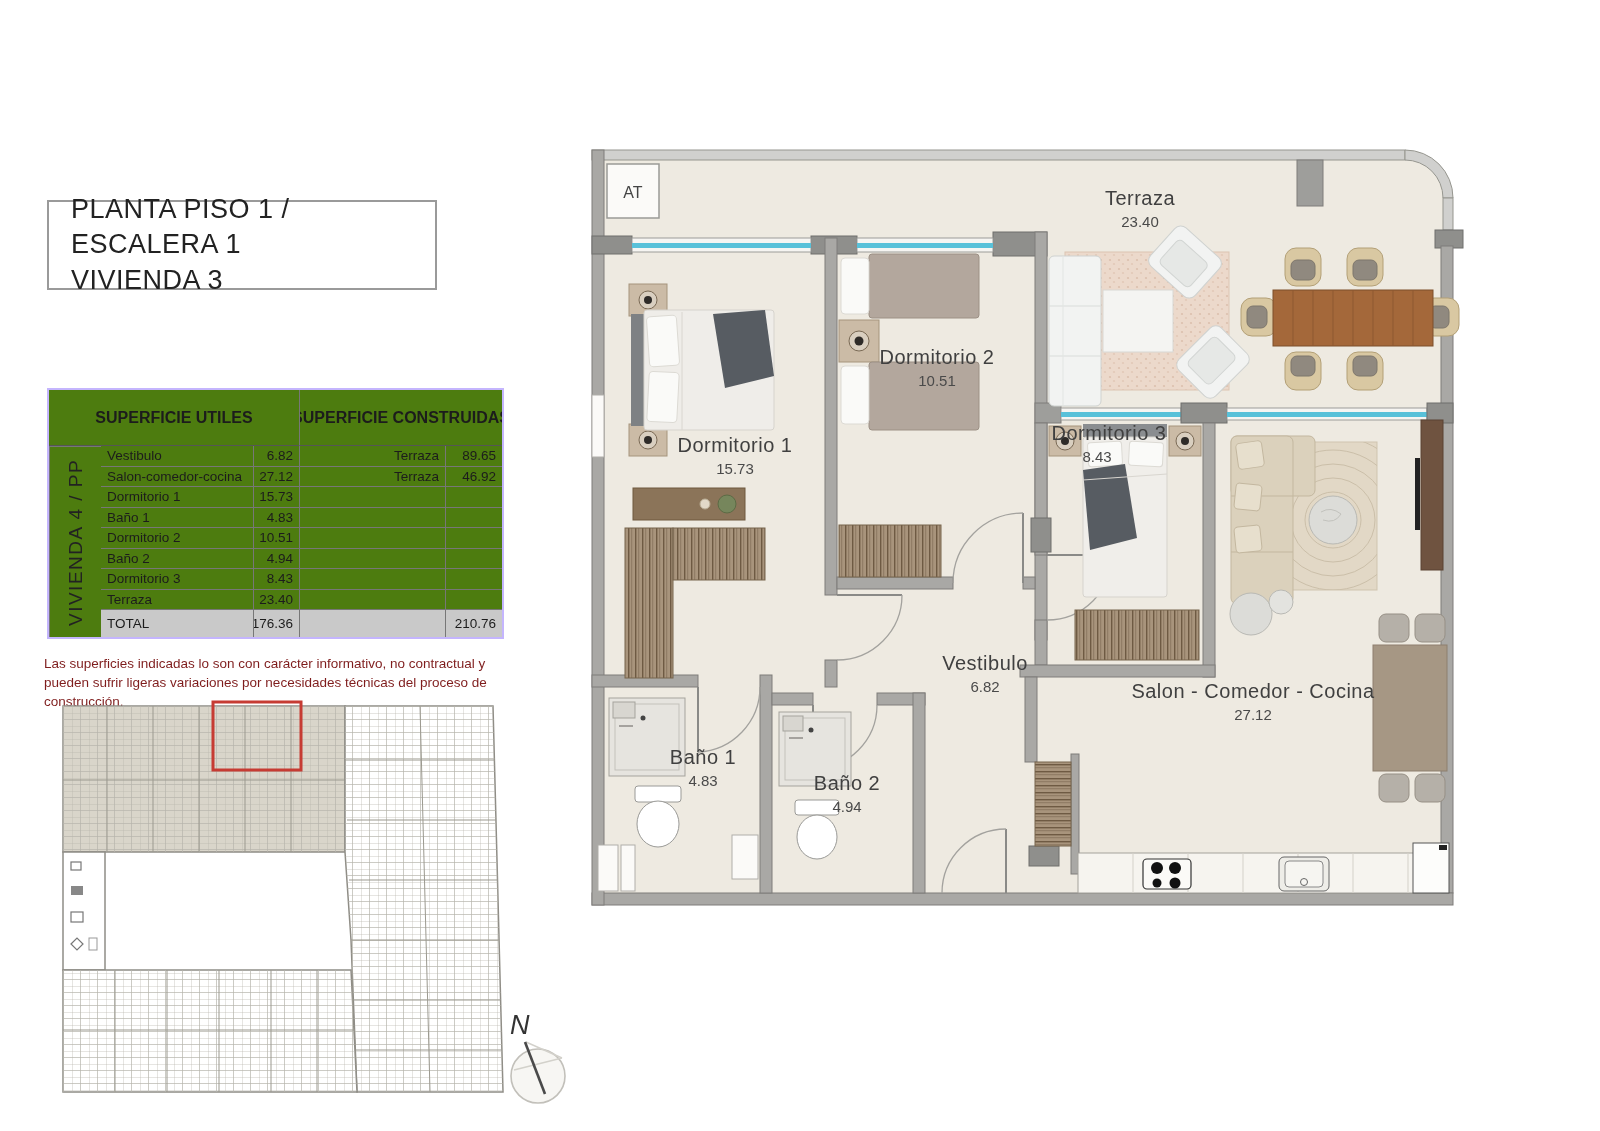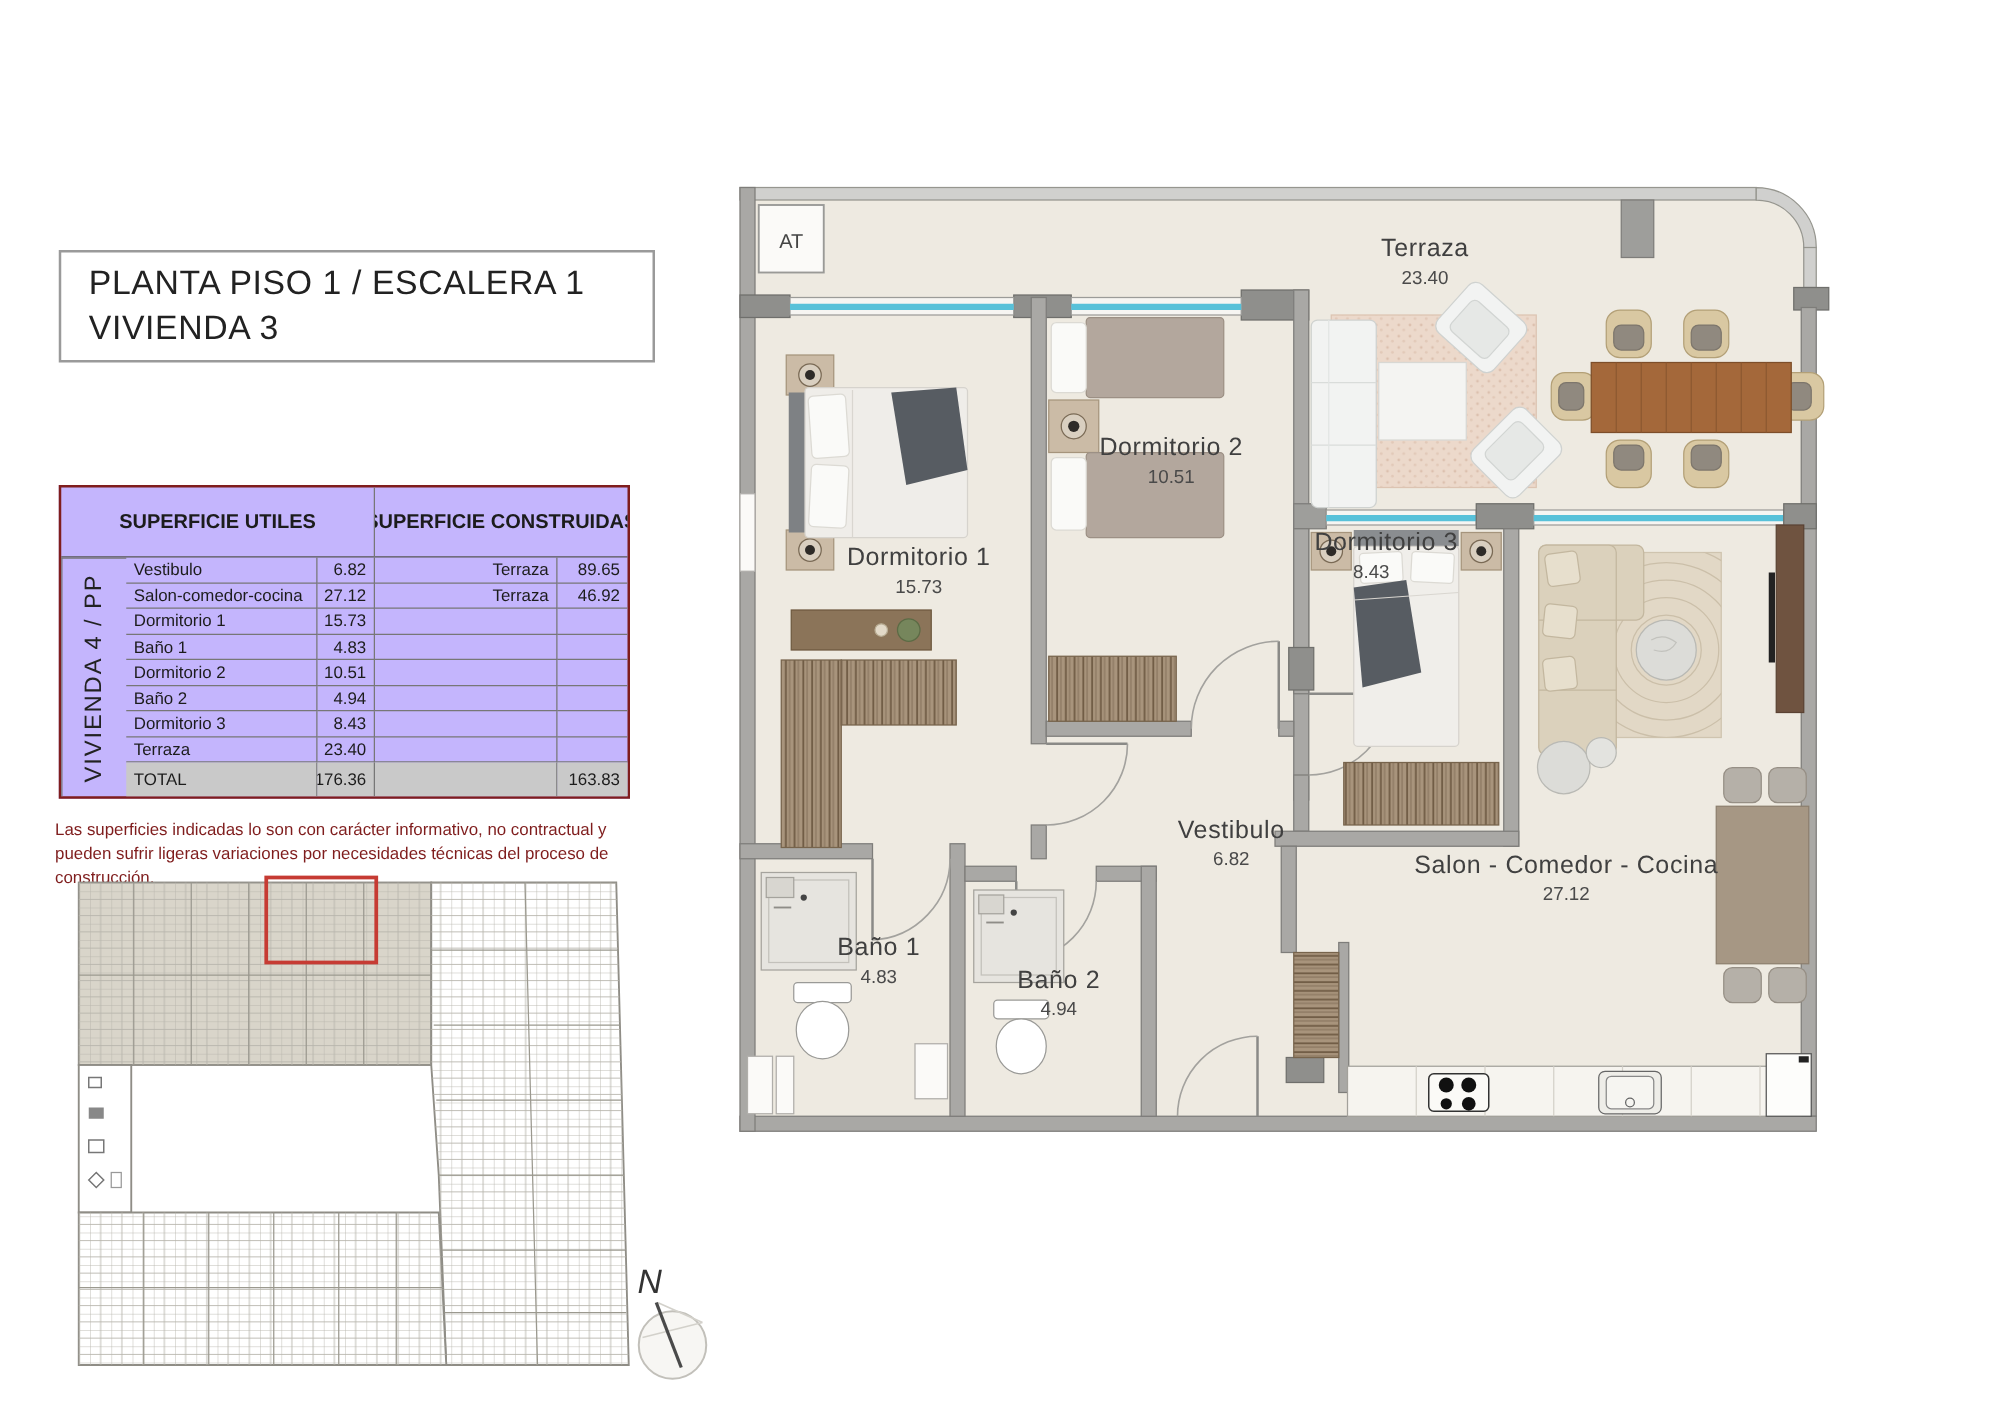--- a/index.html
+++ b/index.html
@@ -1,26 +1,26 @@
 <!DOCTYPE html>
 <html><head>
 <meta charset="utf-8">
 <style>
   html,body{margin:0;padding:0;background:#ffffff;}
   .page{position:relative;width:1600px;height:1131px;background:#ffffff;overflow:hidden;
         font-family:"Liberation Sans", sans-serif;color:#1c1c1c;}
   
-  .title-box{position:absolute;left:47px;top:200px;width:477px;height:90px;
+  .title-box{position:absolute;left:47px;top:200px;width:390px;height:90px;
     border:2px solid #9a9a9a;background:#fff;display:flex;flex-direction:column;
     justify-content:center;padding-left:22px;box-sizing:border-box;}
   .title-box .t1,.title-box .t2{font-size:27px;letter-spacing:.5px;line-height:1.32;color:#222;}
   .area-table{position:absolute;left:47px;top:388px;width:453px;
     display:grid;grid-template-columns:52px 153px 46px 146px 56px;
     grid-template-rows:56px repeat(8,20.5px) 27px;
-    border:2px solid #7f1d1d;box-sizing:content-box;background:#c4b5fd;font-size:13.5px;}
+    border:2px solid #c4b5fd;box-sizing:content-box;background:#4d7c0f;font-size:13.5px;}
   .area-table .cell{border-right:1px solid #777;border-bottom:1px solid #777;
     display:flex;align-items:center;padding:0 6px;box-sizing:border-box;white-space:nowrap;overflow:hidden;}
   .area-table .hdr{grid-row:1;font-size:16px;font-weight:700;justify-content:center;text-align:center;
     border-bottom:1px solid #555;}
   .hdr.u{grid-column:1/4;}
   .hdr.c{grid-column:4/6;border-right:none;}
   .vlabel{grid-column:1;grid-row:2/11;border-right:1px solid #777;display:flex;align-items:center;
     justify-content:center;writing-mode:vertical-rl;transform:rotate(180deg);
     font-size:19px;letter-spacing:1.5px;color:#222;border-bottom:none;}
   .num{justify-content:flex-end;}
@@ -88,21 +88,21 @@
     <div class="cell num lastcol" style="grid-column:5;grid-row:8"></div>
 
     <div class="cell rname" style="grid-column:2;grid-row:9">Terraza</div>
     <div class="cell num" style="grid-column:3;grid-row:9">23.40</div>
     <div class="cell bname" style="grid-column:4;grid-row:9"></div>
     <div class="cell num lastcol" style="grid-column:5;grid-row:9"></div>
 
     <div class="cell rname totrow" style="grid-column:2;grid-row:10">TOTAL</div>
     <div class="cell num totrow" style="grid-column:3;grid-row:10">176.36</div>
     <div class="cell bname totrow" style="grid-column:4;grid-row:10"></div>
-    <div class="cell num totrow lastcol" style="grid-column:5;grid-row:10">163.83</div>
+    <div class="cell num totrow lastcol" style="grid-column:5;grid-row:10">210.76</div>
   </div>
 
   <div class="disclaimer">Las superficies indicadas lo son con carácter informativo, no contractual y pueden sufrir ligeras variaciones por necesidades técnicas del proceso de construcción.</div>
 
   <svg class="siteplan" width="450" height="400" viewBox="0 0 450 400">
     <defs>
       <pattern id="sp" width="17" height="13" patternUnits="userSpaceOnUse">
         <path d="M0,0H17 M0,6.5H17 M0,0V13 M8.5,0V13" stroke="#b6b4ac" stroke-width="0.7" fill="none"></path>
       </pattern>
     </defs>

